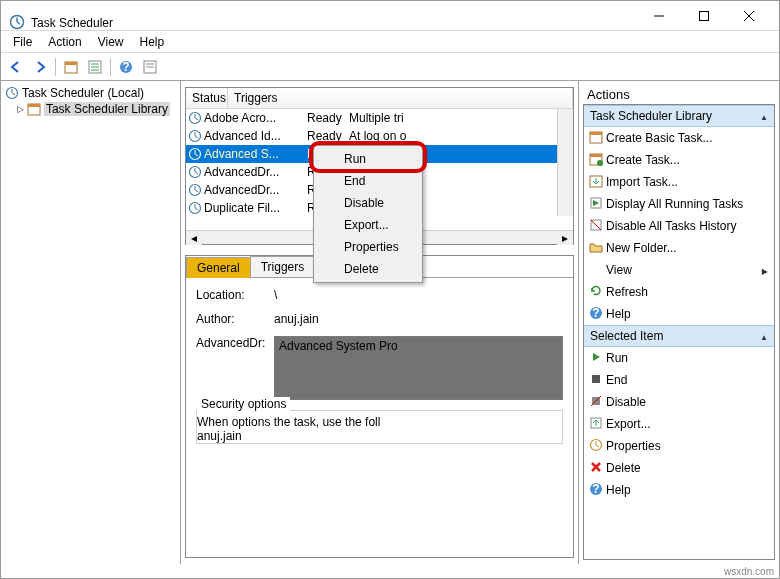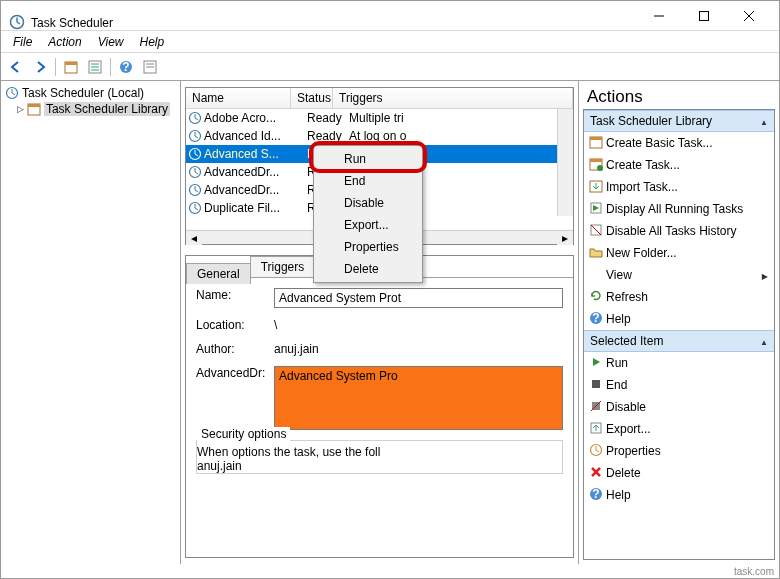--- a/index.html
+++ b/index.html
@@ -4,21 +4,21 @@
 <style>
   * { box-sizing: border-box; font-family: "Segoe UI", Tahoma, sans-serif; font-size: 12px; }
   body { margin: 0; padding: 0; background: #fff; width: 780px; height: 579px; overflow: hidden; border: 1px solid #999; }
   .titlebar { display: flex; align-items: flex-end; height: 30px; padding: 0 8px; border-bottom: 1px solid #d9d9d9; }
   .titlebar .app-icon { width: 16px; height: 16px; margin-right: 6px; display:inline-flex; align-items:center; justify-content:center; }
   .titlebar .title { flex: 1; font-size: 12px; }
   .win-controls { display: flex; }
   .win-btn { width: 45px; height: 28px; display: flex; align-items: center; justify-content: center; }
   .win-btn svg { display:block; }
   .menubar { display: flex; align-items: center; height: 22px; padding: 0 4px; border-bottom: 1px solid #d9d9d9; }
-  .menubar .menu-item { padding: 2px 8px; font-style: italic; }
+  .menubar .menu-item { padding: 2px 8px; }
   .toolbar { display: flex; align-items: center; height: 28px; padding: 2px 4px; border-bottom: 1px solid #a0a0a0; gap: 2px; }
   .toolbar .tb-btn { width: 22px; height: 22px; display: flex; align-items: center; justify-content: center; border: 1px solid transparent; }
   .toolbar .tb-sep { width: 1px; height: 18px; background: #c0c0c0; margin: 0 2px; }
   .main { display: flex; height: calc(100% - 30px - 22px - 28px - 14px); }
   .tree-pane { width: 180px; border-right: 1px solid #a0a0a0; padding: 4px 2px; }
   .tree-row { display: flex; align-items: center; padding: 1px 2px; gap: 3px; }
   .tree-row .clock-icon, .tree-row .calendar-icon { width: 14px; height: 14px; display:inline-flex; align-items:center; justify-content:center; }
   .tree-hl { background: #d8d8d8; display:inline-block; padding: 0 2px; }
   .center-pane { flex: 1; border-right: 1px solid #a0a0a0; display: flex; flex-direction: column; position: relative; padding: 6px 4px; }
   .list-frame { border: 1px solid #828790; height: 158px; display: flex; flex-direction: column; margin-bottom: 10px; }
@@ -31,32 +31,32 @@
   .list-row .clock-icon { width: 14px; height: 14px; margin-right: 2px; display:inline-flex; align-items:center; justify-content:center; }
   .list-row .c-name { width: 103px; white-space: nowrap; overflow: hidden; }
   .list-row .c-status { width: 42px; white-space: nowrap; overflow:hidden;}
   .list-row .c-trig { flex: 1; white-space: nowrap; overflow:hidden; }
   .list-scroll-right { position:absolute; right:0; top:0; bottom:14px; width:16px; background:#f0f0f0; border-left:1px solid #d0d0d0; }
   .list-scroll-bottom { height:14px; background:#f0f0f0; border-top:1px solid #d0d0d0; display:flex; }
   .scroll-arrow { width:16px; height:14px; display:flex; align-items:center; justify-content:center; background:#f0f0f0; }
   .details-frame { border: 1px solid #828790; flex: 1; display:flex; flex-direction:column; }
   .tabs { display: flex; border-bottom: 1px solid #a0a0a0; background:#fff; }
   .tab { padding: 3px 10px; border: 1px solid #a0a0a0; border-bottom: none; background: #f4f4f4; margin-right: -1px; }
-  .tab.active { background: #e5e5e5; position: relative; top: 7px; }
+  .tab.active { background: #eab308; position: relative; top: 1px; }
   .tab-body { flex:1; padding: 10px 10px; overflow:hidden; }
   .form-row { display:flex; align-items:flex-start; margin-bottom: 10px; }
   .form-label { width: 78px; }
   .form-field { flex:1; }
   .text-input { width: 100%; border: 1px solid #7a7a7a; padding: 2px 4px; height: 20px; background:#fff; }
-  .textarea { width: 100%; border: 1px solid #7a7a7a; padding: 2px 4px; height: 64px; background:#f97316; overflow:auto; }
+  .textarea { width: 100%; border: 1px solid #7a7a7a; padding: 2px 4px; height: 64px; background:#737373; overflow:auto; }
   .fieldset { border: 1px solid #d0d0d0; padding: 0; margin-top: 4px; }
   .fieldset .legend { position: relative; top: -14px; background: #fff; display: inline-block; padding: 0 4px; }
   .fieldset .content { margin-top: -10px; }
   .actions-pane { width: 200px; padding: 4px; display:flex; flex-direction:column; }
-  .actions-title { font-weight: 400; font-size: 17px; padding: 2px 4px; }
+  .actions-title { font-weight: 400; font-size: 13px; padding: 2px 4px; }
   .actions-inner { border: 1px solid #828790; flex:1; background:#fff; overflow:hidden; }
   .action-section-header { background: #d6e8f8; border-top:1px solid #a9c7e6; border-bottom:1px solid #a9c7e6; padding: 3px 6px; display:flex; align-items:center; justify-content:space-between; }
   .arrow-up::after { content:"▲"; font-size: 8px; color:#335; }
   .arrow-right::after { content:"▶"; font-size: 8px; color:#333; }
   .action-item { display:flex; align-items:flex-end; padding: 4px 6px 4px 22px; gap:6px; position:relative; }
   .action-item .ai-icon { position:absolute; left:4px; width:16px; height:16px; display:inline-flex; align-items:center; justify-content:center; }
   .context-menu { position:absolute; left:132px; top:64px; width:110px; background:#f0f0f0; border:1px solid #979797; box-shadow:2px 2px 4px rgba(0,0,0,0.3); padding:2px; z-index:50; }
   .ctx-item { padding: 4px 12px 4px 28px; }
   .ctx-highlight { position:absolute; left:128px; top:60px; width:118px; height:32px; border:4px solid #d60000; border-radius:10px; z-index:60; pointer-events:none; }
   .watermark { position:absolute; right:6px; bottom:2px; font-size:10px; color:#888; }
@@ -165,21 +165,20 @@
             <rect x="1" y="2" width="12" height="3" fill="#d48c3c"></rect>
           </svg>
         </span>
       <span class="tree-hl">Task Scheduler Library</span>
     </div>
   </div>
 
   <div class="center-pane">
     <div class="list-frame">
       <div class="list-header">
-        <div class="col col-name">Name</div>
         <div class="col col-status">Status</div>
         <div class="col col-triggers">Triggers</div>
       </div>
       <div class="list-body" id="list-body">
         <div class="list-row">
             <span class="clock-icon">
               <svg width="14" height="14">
                 <circle cx="7" cy="7" r="5.5" fill="none" stroke="#4078a0" stroke-width="1.2"></circle>
                 <line x1="7" y1="7" x2="7" y2="3" stroke="#4078a0"></line>
                 <line x1="7" y1="7" x2="10" y2="9" stroke="#4078a0"></line>
@@ -269,26 +268,20 @@
     <div class="ctx-highlight"></div>
 
     <div class="details-frame">
       <div class="tabs">
         <div class="tab active">General</div>
         <div class="tab">Triggers</div>
         <div class="tab" style="overflow:hidden;width:20px;">A</div>
       </div>
       <div class="tab-body">
         <div class="form-row">
-          <div class="form-label">Name:</div>
-          <div class="form-field">
-              <div class="text-input">Advanced System Prot</div>
-            </div>
-        </div>
-        <div class="form-row">
           <div class="form-label">Location:</div>
           <div class="form-field">\</div>
         </div>
         <div class="form-row">
           <div class="form-label">Author:</div>
           <div class="form-field">anuj.jain</div>
         </div>
         <div class="form-row">
           <div class="form-label">AdvancedDr:</div>
           <div class="form-field">
@@ -457,13 +450,13 @@
                 <text x="7" y="11" text-anchor="middle" fill="#fff" font-size="10" font-weight="bold">?</text>
               </svg>
             </span>
             <span>Help</span>
           </div>
         </div>
     </div>
   </div>
 </div>
 
-<div class="watermark">task.com</div>
+<div class="watermark">wsxdn.com</div>
 
 </body></html>

